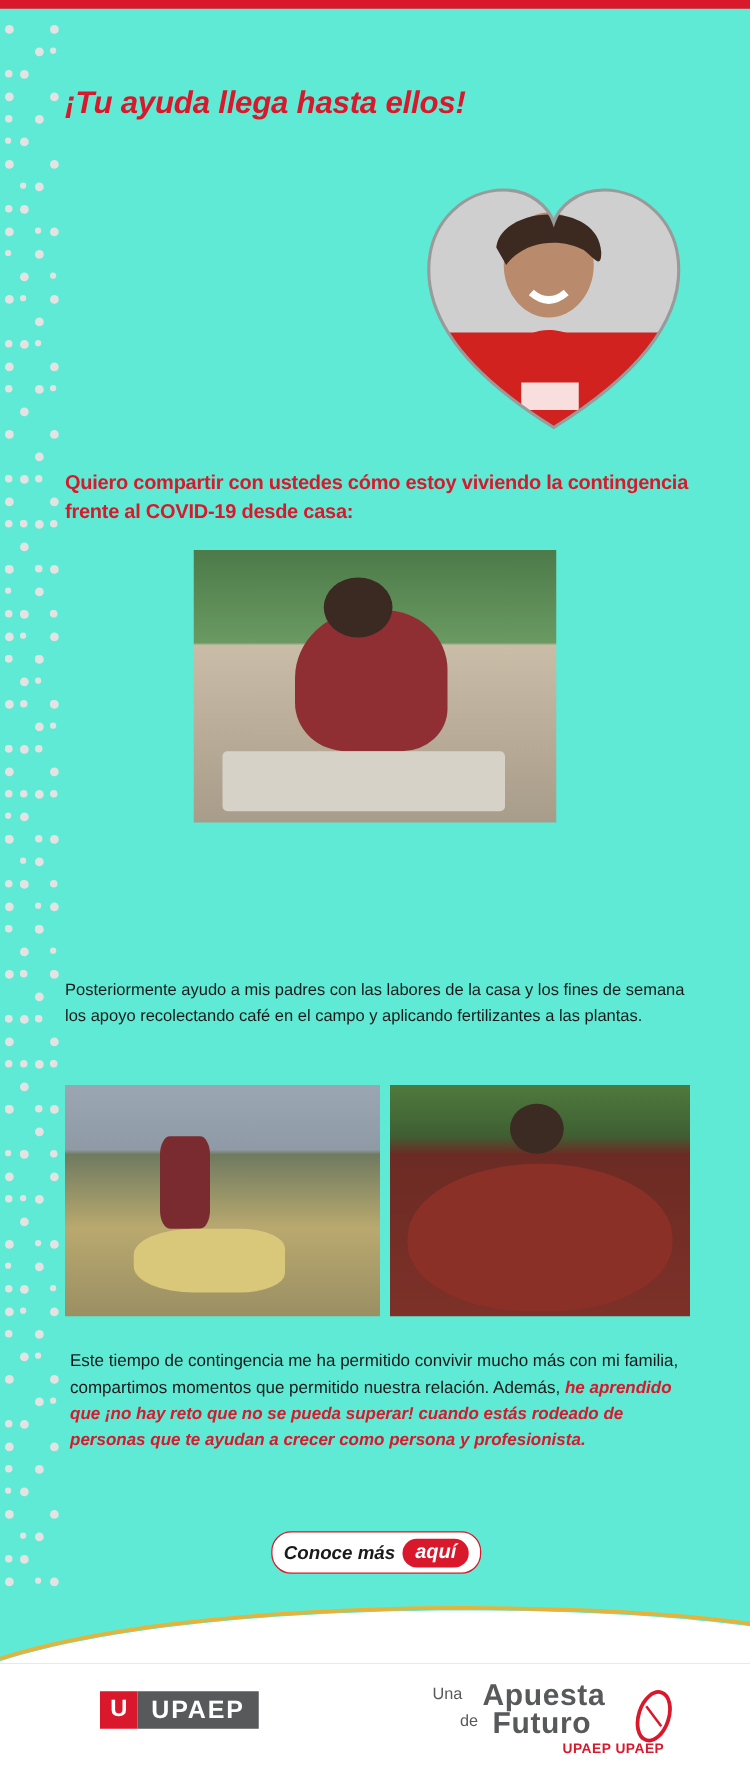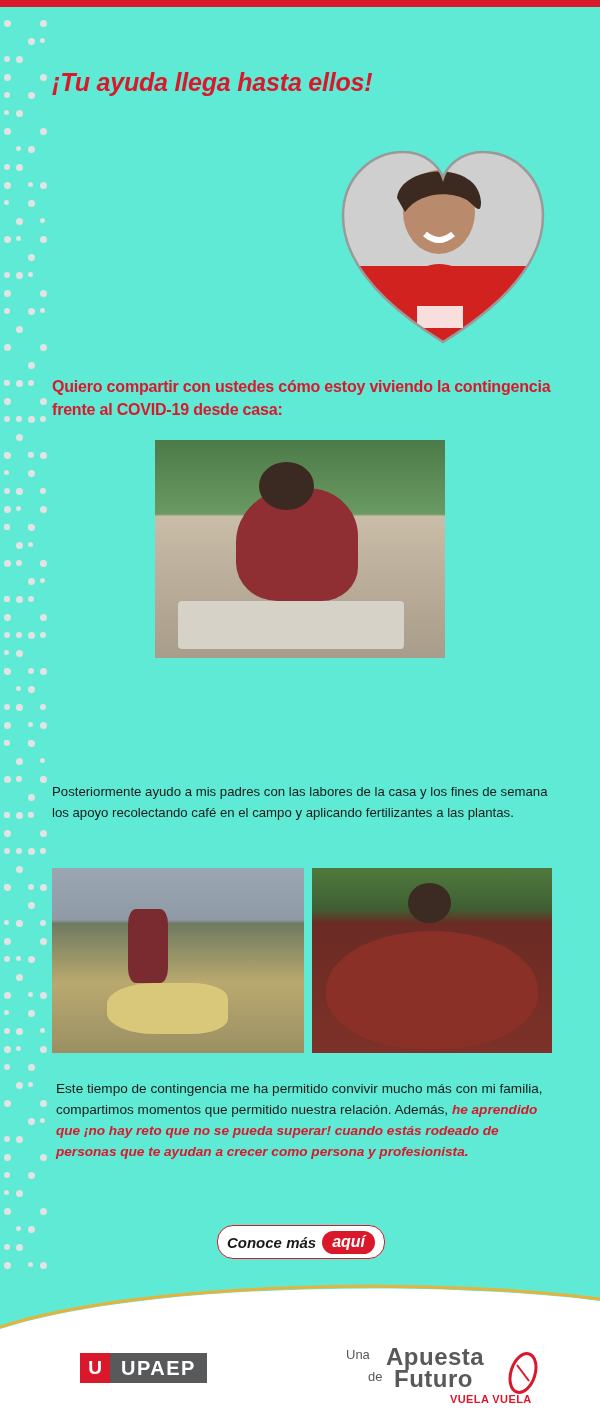--- a/index.html
+++ b/index.html
@@ -598,21 +598,21 @@
     <div class="upaep-logo">
       <div class="mark">U</div>
       <div class="wordmark">UPAEP</div>
     </div>
 
     <div class="apuesta">
       <div class="l1">Una</div>
       <div class="l1b">Apuesta</div>
       <div class="l2">de</div>
       <div class="l2b">Futuro</div>
-      <div class="l3">VUELA VUELA</div>
+      <div class="l3">UPAEP UPAEP</div>
       <svg class="ball" viewBox="0 0 34 44">
         <ellipse cx="17" cy="22" rx="12" ry="20" fill="none" stroke="#d9182c" stroke-width="3" transform="rotate(18 17 22)"></ellipse>
         <line x1="11" y1="14" x2="23" y2="30" stroke="#d9182c" stroke-width="2"></line>
       </svg>
     </div>
   </div>
 
 </div>
 
 </body></html>

